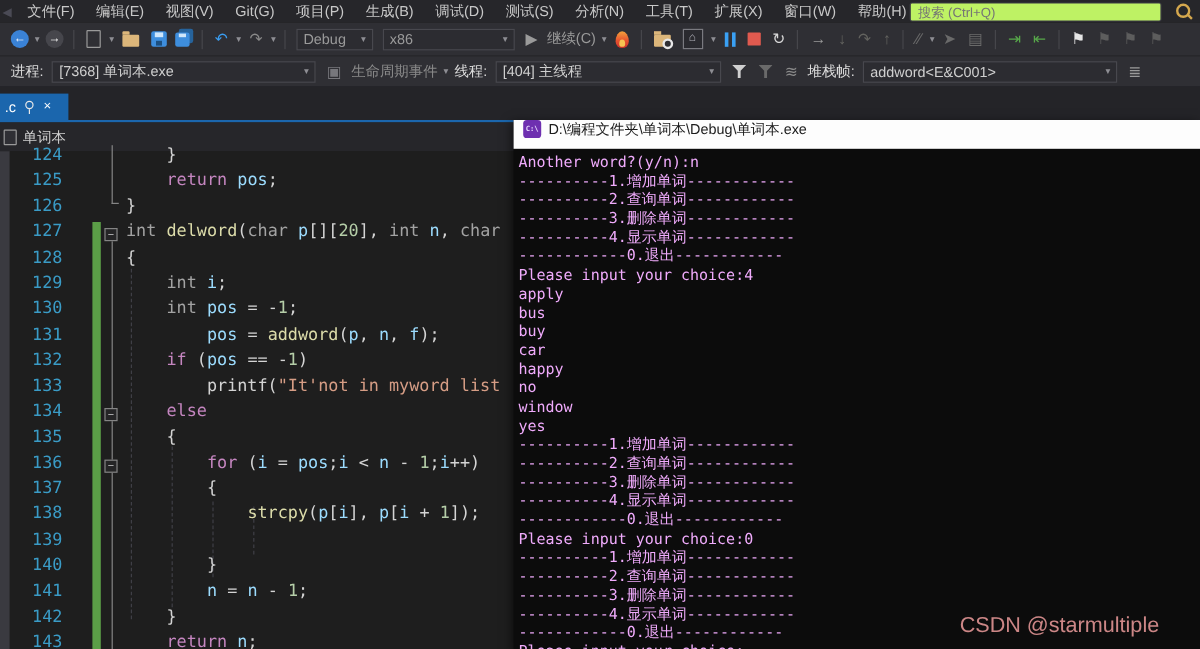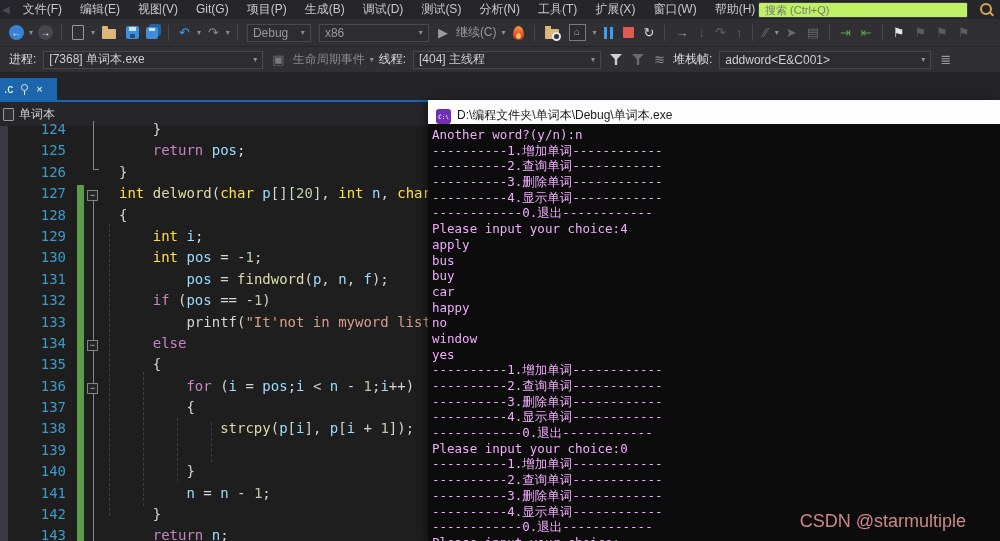--- a/index.html
+++ b/index.html
@@ -73,35 +73,35 @@
   .tab-close{margin-left:8px;color:#fff;font-size:11px;}
   
   .breadcrumb{position:absolute;left:0;top:102px;right:0;height:24px;background:#26262a;
     display:flex;align-items:center;color:#d0d0d0;font-size:12px;}
   .bc-icon{width:9px;height:11px;border:1px solid #9a9a9a;border-radius:1px;margin:0 5px 0 3px;background:#2f2f34;}
   
   .editor{position:absolute;left:0;top:126px;right:0;bottom:0;background:#1e1e1e;}
   .left-strip{position:absolute;left:0;top:0;bottom:0;width:8px;background:#3a3a40;}
   .code-rows{position:absolute;left:0;top:-5px;right:0;}
   .code-row{height:21.4px;line-height:21.4px;display:flex;white-space:pre;}
-  .lnum{width:52px;text-align:right;color:#3a9bc6;font:14px "DejaVu Sans Mono",monospace;flex:0 0 52px;padding-left:14px;}
+  .lnum{width:52px;text-align:right;color:#3a9bc6;font:14px "DejaVu Sans Mono",monospace;flex:0 0 52px;}
   .ctext{font:14px "DejaVu Sans Mono",monospace;padding-left:53px;white-space:pre;}
-  .c-p{color:#d4d4d4;} .c-k{color:#c586c0;} .c-t{color:#fde047;} .c-f{color:#dcdcaa;}
+  .c-p{color:#d4d4d4;} .c-k{color:#c586c0;} .c-t{color:#a3a3a3;} .c-f{color:#dcdcaa;}
   .c-v{color:#9cdcfe;} .c-n{color:#b5cea8;} .c-s{color:#d69d85;}
   .green-bar{position:absolute;left:77px;width:7px;top:59px;bottom:0;background:#5b9e47;}
   .out-vline{position:absolute;left:93px;width:1px;background:#858585;}
   .out-hline{position:absolute;height:1px;background:#858585;}
   .fold-box{position:absolute;left:87px;width:11px;height:11px;border:1px solid #848484;
     background:#252526;color:#cccccc;font-size:9px;line-height:9px;text-align:center;box-sizing:border-box;}
   .guide{position:absolute;width:1px;border-left:1px dashed #3f3f46;}
   
   .console{position:absolute;left:428px;top:100px;right:0;bottom:0;background:#0c0c0c;
     box-shadow:-2px 2px 8px rgba(0,0,0,.5);}
   .console-titlebar{position:absolute;left:0;top:0;right:0;height:24px;background:#fdfdfd;
-    display:flex;align-items:flex-end;color:#1b1b1b;font-size:12px;}
+    display:flex;align-items:flex-start;color:#1b1b1b;font-size:12px;}
   .console-icon{width:15px;height:15px;background:#6e2fb0;border-radius:3px;margin:0 6px 0 8px;
     color:#e8d9ff;font:bold 6px "DejaVu Sans Mono",monospace;line-height:15px;text-align:center;}
   .console-body{position:absolute;left:0;top:24px;right:0;bottom:0;overflow:hidden;
     padding:3px 0 0 4px;}
   .console-line{height:15.7px;line-height:15.7px;color:#f0abfc;white-space:pre;
     font:12.5px "DejaVu Sans Mono",monospace;}
   
   .watermark{position:absolute;right:34px;top:511px;color:#fca5a5;opacity:.8;font-size:18px;z-index:9;}
 </style>
 </head>
@@ -242,21 +242,21 @@
     <div class="fold-box" style="top:214px;">−</div>
     <div class="fold-box" style="top:257px;">−</div>
     <div class="code-rows">
         <div class="code-row"><div class="lnum">124</div><div class="ctext"><span class="c-p">    }</span></div></div>
         <div class="code-row"><div class="lnum">125</div><div class="ctext"><span class="c-p">    </span><span class="c-k">return</span><span class="c-p"> </span><span class="c-v">pos</span><span class="c-p">;</span></div></div>
         <div class="code-row"><div class="lnum">126</div><div class="ctext"><span class="c-p">}</span></div></div>
         <div class="code-row"><div class="lnum">127</div><div class="ctext"><span class="c-t">int</span><span class="c-p"> </span><span class="c-f">delword</span><span class="c-p">(</span><span class="c-t">char</span><span class="c-p"> </span><span class="c-v">p</span><span class="c-p">[][</span><span class="c-n">20</span><span class="c-p">], </span><span class="c-t">int</span><span class="c-p"> </span><span class="c-v">n</span><span class="c-p">, </span><span class="c-t">char</span></div></div>
         <div class="code-row"><div class="lnum">128</div><div class="ctext"><span class="c-p">{</span></div></div>
         <div class="code-row"><div class="lnum">129</div><div class="ctext"><span class="c-p">    </span><span class="c-t">int</span><span class="c-p"> </span><span class="c-v">i</span><span class="c-p">;</span></div></div>
         <div class="code-row"><div class="lnum">130</div><div class="ctext"><span class="c-p">    </span><span class="c-t">int</span><span class="c-p"> </span><span class="c-v">pos</span><span class="c-p"> = -</span><span class="c-n">1</span><span class="c-p">;</span></div></div>
-        <div class="code-row"><div class="lnum">131</div><div class="ctext"><span class="c-p">        </span><span class="c-v">pos</span><span class="c-p"> = </span><span class="c-f">findword</span><span class="c-p">(</span><span class="c-v">p</span><span class="c-p">, </span><span class="c-v">n</span><span class="c-p">, </span><span class="c-v">f</span><span class="c-p">);</span></div></div>
+        <div class="code-row"><div class="lnum">131</div><div class="ctext"><span class="c-p">        </span><span class="c-v">pos</span><span class="c-p"> = </span><span class="c-f">addword</span><span class="c-p">(</span><span class="c-v">p</span><span class="c-p">, </span><span class="c-v">n</span><span class="c-p">, </span><span class="c-v">f</span><span class="c-p">);</span></div></div>
         <div class="code-row"><div class="lnum">132</div><div class="ctext"><span class="c-p">    </span><span class="c-k">if</span><span class="c-p"> (</span><span class="c-v">pos</span><span class="c-p"> == -</span><span class="c-n">1</span><span class="c-p">)</span></div></div>
         <div class="code-row"><div class="lnum">133</div><div class="ctext"><span class="c-p">        printf(</span><span class="c-s">"It'not in myword list</span></div></div>
         <div class="code-row"><div class="lnum">134</div><div class="ctext"><span class="c-p">    </span><span class="c-k">else</span></div></div>
         <div class="code-row"><div class="lnum">135</div><div class="ctext"><span class="c-p">    {</span></div></div>
         <div class="code-row"><div class="lnum">136</div><div class="ctext"><span class="c-p">        </span><span class="c-k">for</span><span class="c-p"> (</span><span class="c-v">i</span><span class="c-p"> = </span><span class="c-v">pos</span><span class="c-p">;</span><span class="c-v">i</span><span class="c-p"> &lt; </span><span class="c-v">n</span><span class="c-p"> - </span><span class="c-n">1</span><span class="c-p">;</span><span class="c-v">i</span><span class="c-p">++)</span></div></div>
         <div class="code-row"><div class="lnum">137</div><div class="ctext"><span class="c-p">        {</span></div></div>
         <div class="code-row"><div class="lnum">138</div><div class="ctext"><span class="c-p">            </span><span class="c-f">strcpy</span><span class="c-p">(</span><span class="c-v">p</span><span class="c-p">[</span><span class="c-v">i</span><span class="c-p">], </span><span class="c-v">p</span><span class="c-p">[</span><span class="c-v">i</span><span class="c-p"> + </span><span class="c-n">1</span><span class="c-p">]);</span></div></div>
         <div class="code-row"><div class="lnum">139</div><div class="ctext"></div></div>
         <div class="code-row"><div class="lnum">140</div><div class="ctext"><span class="c-p">        }</span></div></div>
         <div class="code-row"><div class="lnum">141</div><div class="ctext"><span class="c-p">        </span><span class="c-v">n</span><span class="c-p"> = </span><span class="c-v">n</span><span class="c-p"> - </span><span class="c-n">1</span><span class="c-p">;</span></div></div>

